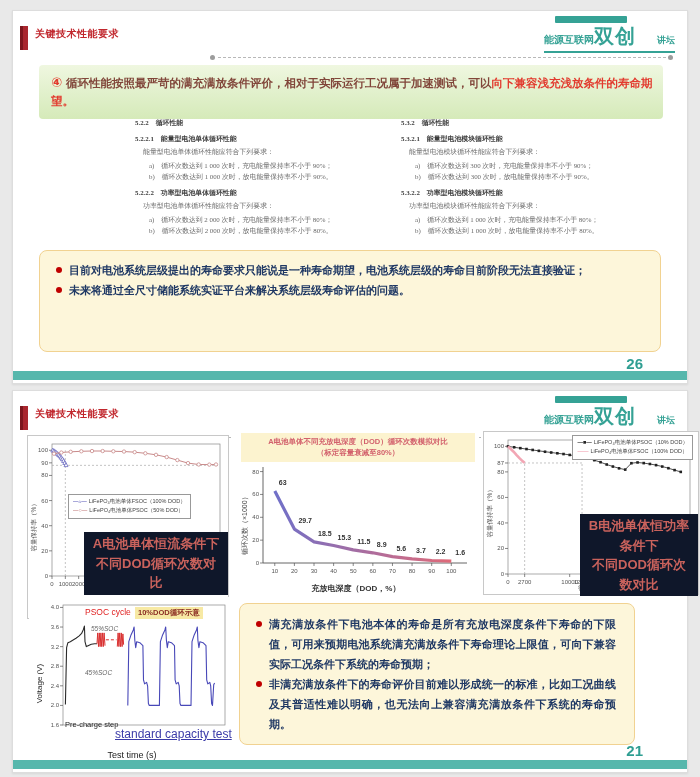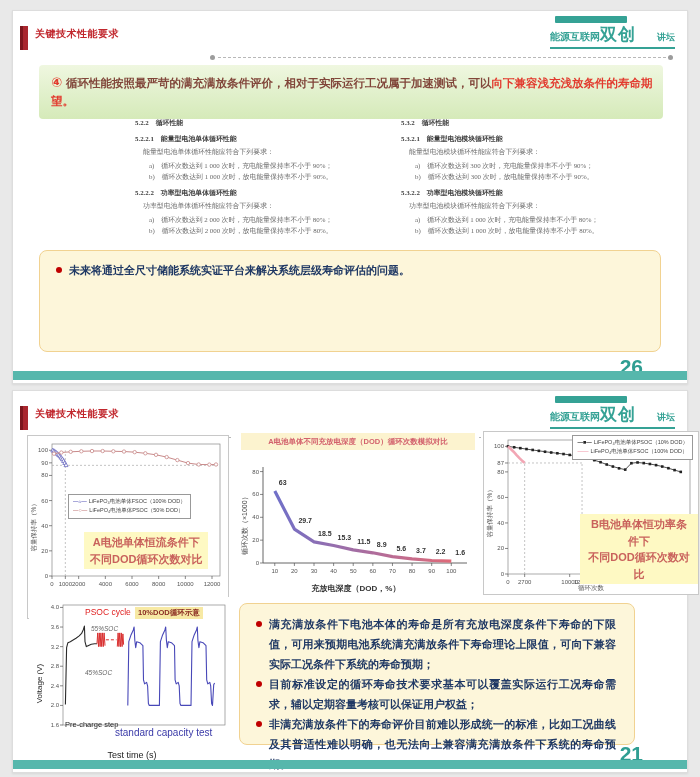--- a/index.html
+++ b/index.html
@@ -5,66 +5,66 @@
   * { margin:0; padding:0; box-sizing:border-box; }
   html,body { width:700px; height:777px; background:#e9e9e9; font-family:"Liberation Sans","DejaVu Sans",sans-serif; overflow:hidden; }
   .slide { position:absolute; left:12px; width:676px; background:#fff; border:1px solid #ddd; box-shadow:0 1px 2px rgba(0,0,0,.08); }
   #s26 { top:10px; height:374px; }
   #s27 { top:390px; height:383px; }
   .accent { position:absolute; left:7px; top:15px; width:8px; height:24px; background:#a9262e; border-left:3px solid #7c161d; }
   .s-title { position:absolute; left:22px; top:16px; font-size:10px; font-weight:bold; color:#c1272d; letter-spacing:.5px; }
   .logo { position:absolute; right:12px; top:5px; text-align:right; }
   .logo-strip { width:72px; height:7px; background:#35a295; border-radius:1px; margin-left:auto; margin-right:48px; }
   .logo-row { color:#35a295; font-weight:bold; white-space:nowrap; border-bottom:2px solid #35a295; padding-bottom:1px; }
-  .lg1 { font-size:10px; } .lg2 { font-size:17px; letter-spacing:1px; } .lg3 { font-size:9px;margin-left:21px; }
+  .lg1 { font-size:10px; } .lg2 { font-size:20px; letter-spacing:1px; } .lg3 { font-size:9px;margin-left:21px; }
   .divider { position:absolute; left:205px; right:16px; top:46px; border-top:1px dashed #b8b8b8; }
   .divider:before,.divider:after { content:""; position:absolute; top:-3px; width:5px; height:5px; border-radius:50%; background:#9c9c9c; }
   .divider:before { left:-8px; } .divider:after { right:-2px; }
   .banner { position:absolute; left:26px; right:24px; top:54px; background:linear-gradient(180deg,#eff7e0,#d5eab9); border-radius:4px; padding:9px 10px 9px 12px; font-size:11.5px; font-weight:bold; color:#81463a; line-height:1.45; }
   .banner .num { color:#e23a2e; font-size:13px; margin-right:4px; }
   .banner .em { color:#e23a2e; }
   .std { position:absolute; top:102px; font-family:"Liberation Serif","DejaVu Serif",serif; color:#6a6a6a; font-size:6.9px; line-height:1.55; }
   #stdL { left:122px; width:256px; }
   #stdR { left:388px; width:278px; }
   .std .h { font-weight:bold; color:#3d3d3d; margin:5px 0 3px; }
   .std .p { margin:2px 0 3px 8px; }
   .std .it { margin-left:14px; }
   .sumbox { position:absolute; background:#fdf6da; border:1px solid #f1d291; border-radius:8px; padding:9px 18px 6px 16px; }
   #sum26 { left:26px; right:26px; top:239px; height:102px; }
   #sum27 { left:226px; top:212px; width:396px; height:142px; padding-top:10px; }
   .bl { position:relative; padding-left:13px; color:#1f3864; font-size:11px; font-weight:bold; line-height:1.82; text-align:justify; }
   .bl:before { content:""; position:absolute; left:0; top:7px; width:6px; height:6px; border-radius:50%; background:#c00000; }
-  .pagenum { position:absolute; right:44px; font-size:21px; font-weight:bold; color:#2f9e92; }
+  .pagenum { position:absolute; right:44px; font-size:15px; font-weight:bold; color:#2f9e92; }
   #s26 .pagenum { top:344px; } #s27 .pagenum { top:351px; }
   .footbar { position:absolute; left:0; right:0; bottom:3px; height:9px; background:#56b7ac; }
   
   .chartbox { position:absolute; background:#fff; }
   .bord { border:1px solid #c8c8c8; }
   #boxA { left:14px; top:44px; width:202px; height:184px; }
   #boxB { left:220px; top:42px; width:246px; height:162px; }
   #boxC { left:470px; top:40px; width:216px; height:164px; }
   #boxV { left:16px; top:206px; width:206px; height:164px; }
   .ylab { position:absolute; left:-14px; top:50%; transform:rotate(-90deg) translateX(0); transform-origin:center; font-size:6.5px; color:#555; white-space:nowrap; width:40px; text-align:center; }
   .xlab { position:absolute; bottom:1px; left:0; right:0; text-align:center; font-size:6.5px; color:#555; }
-  .cap { position:absolute; background:#fef9c3; color:#c9625c; font-weight:bold; font-size:11px; line-height:1.5; text-align:center; padding:2px 6px; }
+  .cap { position:absolute; background:#0f172a; color:#c9625c; font-weight:bold; font-size:13px; line-height:1.5; text-align:center; padding:2px 6px; }
   .legend { position:absolute; background:#fff; border:1px solid #999; padding:2px 4px; font-size:5.5px; color:#444; white-space:nowrap; line-height:1.7; }
   .legend .sym { font-weight:bold; margin-right:2px; }
   .symA1 { color:#6b6bc0; } .symA2 { color:#c98a8a; } .symC1 { color:#222; } .symC2 { color:#f2a6b4; }
   #titleB { position:absolute; left:8px; right:4px; top:0; background:#fcf3cf; color:#d2606c; font-weight:bold; font-size:7.5px; text-align:center; line-height:1.5; padding:3px 2px; }
   #boxB .ylab { left:-8px; font-size:7px; color:#444; }
   #boxB .xlab { font-size:8px; font-weight:bold; color:#333; }
   #boxV .ylab { font-size:8px; color:#222; left:-10px; }
   #boxV .xlab { font-size:9px; color:#222; }
   .vann { position:absolute; white-space:nowrap; }
   #annPsoc { left:56px; top:10px; color:#e02020; font-weight:normal; font-size:8.5px; }
   #annDod { left:106px; top:10px; background:#f7e9a4; color:#8a2c22; font-weight:bold; font-size:7.5px; padding:1px 3px; }
   #annHi { left:62px; top:28px; color:#666; font-style:italic; font-size:6.5px; }
   #annLo { left:56px; top:72px; color:#666; font-style:italic; font-size:6.5px; }
   #annPre { left:36px; top:123px; color:#222; font-size:7.5px; }
-  #annStd { left:86px; top:130px; color:#3a3aa8; font-size:10px; }
+  #annStd { left:86px; top:130px; color:#3a3aa8; font-size:12px;text-decoration:underline; }
 </style>
 </head>
 <body>
 
 <div class="slide" id="s26">
   <div class="accent"></div>
   <div class="s-title">关键技术性能要求</div>
   <div class="logo">
     <div class="logo-strip"></div>
     <div class="logo-row"><span class="lg1">能源互联网</span><span class="lg2">双创</span><span class="lg3">讲坛</span></div>
@@ -92,20 +92,21 @@
     <div class="p">能量型电池模块循环性能应符合下列要求：</div>
     <div class="it">a)　循环次数达到 300 次时，充电能量保持率不小于 90%；</div>
     <div class="it">b)　循环次数达到 300 次时，放电能量保持率不小于 90%。</div>
     <div class="h">5.3.2.2　功率型电池模块循环性能</div>
     <div class="p">功率型电池模块循环性能应符合下列要求：</div>
     <div class="it">a)　循环次数达到 1 000 次时，充电能量保持率不小于 80%；</div>
     <div class="it">b)　循环次数达到 1 000 次时，放电能量保持率不小于 80%。</div>
   </div>
 
   <div class="sumbox" id="sum26">
+    <div class="bl">目前对电池系统层级提出的寿命要求只能说是一种寿命期望，电池系统层级的寿命目前阶段无法直接验证；</div>
     <div class="bl">未来将通过全尺寸储能系统实证平台来解决系统层级寿命评估的问题。</div>
   </div>
 
   <div class="pagenum">26</div>
   <div class="footbar"></div>
 </div>
 
 <div class="slide" id="s27">
   <div class="accent"></div>
   <div class="s-title">关键技术性能要求</div>
@@ -191,20 +192,21 @@
     </div>
     <div class="cap" style="left:56px;top:96px;">
       <div>A电池单体恒流条件下</div>
       <div>不同DOD循环次数对比</div>
     </div>
   </div>
 
   <div class="chartbox" id="boxB">
     <div id="titleB">
       <div>A电池单体不同充放电深度（DOD）循环次数模拟对比</div>
+      <div>（标定容量衰减至80%）</div>
     </div>
     <svg id="svgB" width="244" height="130" style="position:absolute;left:0;top:26px;">
         <defs>
           <linearGradient id="gsvgB0" x1="0" y1="0" x2="1" y2="0">
             <stop offset="0" stop-color="#7070c8"></stop>
             <stop offset="1" stop-color="#e06a78"></stop>
           </linearGradient>
         </defs>
         <path d="M30,8 L30,104 L234,104" fill="none" stroke="#555" stroke-width="0.9"></path>
         <line x1="41.769230769230774" y1="104" x2="41.769230769230774" y2="107" stroke="#555" stroke-width="0.7"></line>
@@ -359,19 +361,18 @@
     <div class="vann" id="annPsoc">PSOC cycle</div>
     <div class="vann" id="annDod">10%DOD循环示意</div>
     <div class="vann" id="annHi">55%SOC</div>
     <div class="vann" id="annLo">45%SOC</div>
     <div class="vann" id="annPre">Pre-charge step</div>
     <div class="vann" id="annStd">standard capacity test</div>
   </div>
 
   <div class="sumbox" id="sum27">
     <div class="bl">满充满放条件下电池本体的寿命是所有充放电深度条件下寿命的下限值，可用来预期电池系统满充满放条件下寿命理论上限值，可向下兼容实际工况条件下系统的寿命预期；</div>
-    <div class="bl">目前标准设定的循环寿命技术要求基本可以覆盖实际运行工况寿命需求，辅以定期容量考核可以保证用户权益；</div>
     <div class="bl">非满充满放条件下的寿命评价目前难以形成统一的标准，比如工况曲线及其普适性难以明确，也无法向上兼容满充满放条件下系统的寿命预期。</div>
   </div>
 
   <div class="pagenum">21</div>
   <div class="footbar"></div>
 </div>
 
 </body></html>

